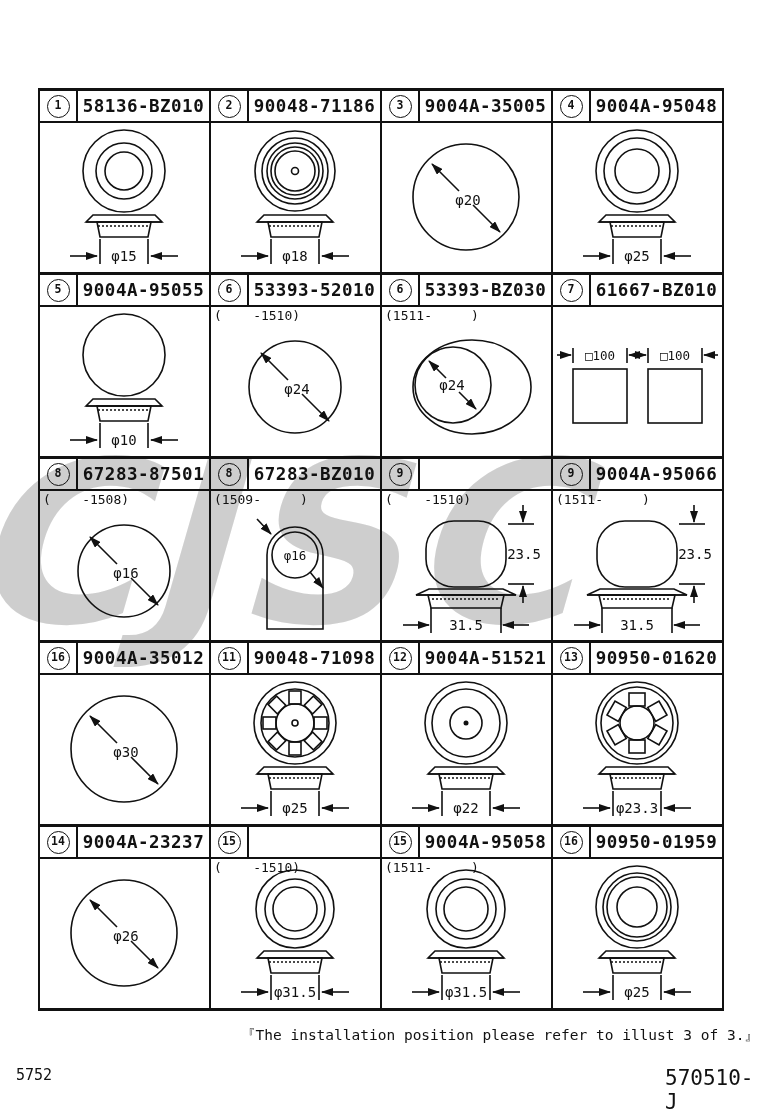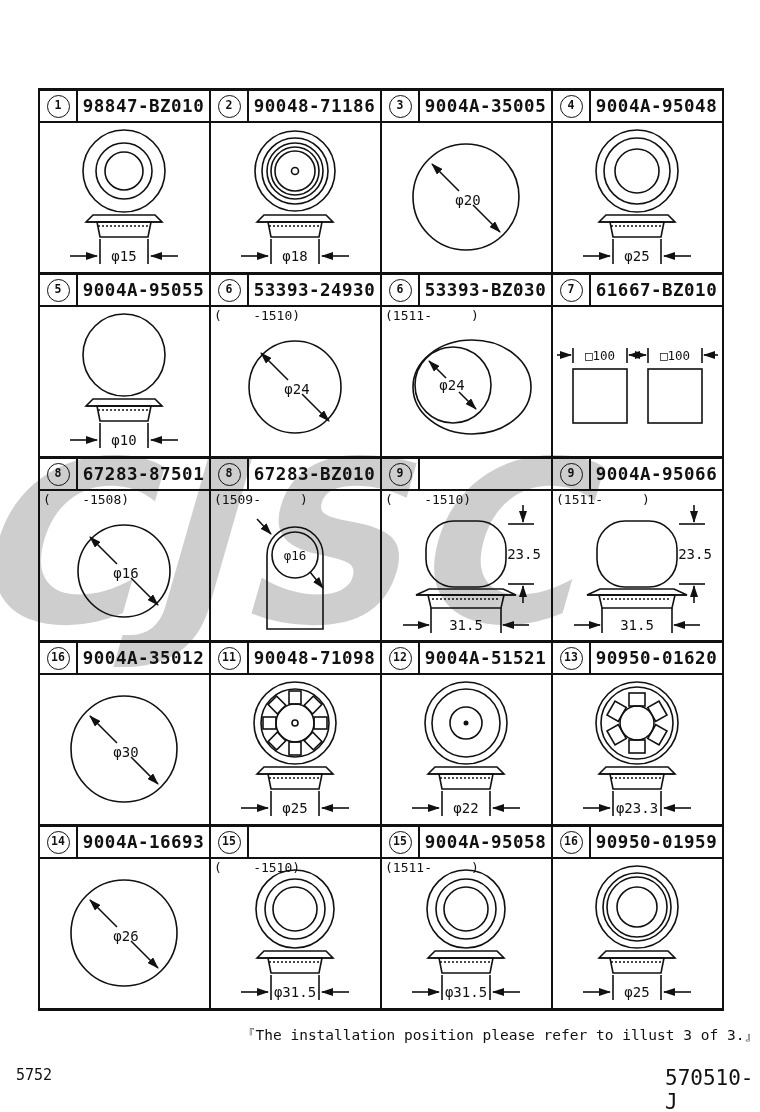--- a/index.html
+++ b/index.html
@@ -77,21 +77,21 @@
 
 <div class="watermark">CJSC</div>
 
 <div class="ptable">
 
   <div class="cell">
     <div class="hdr">
       <span class="nb">
           <span class="circ">1</span>
         </span>
-      <span class="pn">98847-BZ010</span>
+      <span class="pn">58136-BZ010</span>
     </div>
     <div class="bd">
       <svg class="d" width="169" height="149" viewBox="0 0 169 149">
         <circle cx="84" cy="48" r="41"></circle>
           <circle cx="84" cy="48" r="28"></circle>
           <circle cx="84" cy="48" r="19"></circle>
         <use href="#cap"></use>
           <use href="#dimb"></use>
         <text x="84" y="138">φ15</text>
       </svg>
@@ -170,21 +170,21 @@
         <text x="84" y="138">φ10</text>
       </svg>
     </div>
   </div>
 
   <div class="cell">
     <div class="hdr">
       <span class="nb">
           <span class="circ">6</span>
         </span>
-      <span class="pn">53393-24930</span>
+      <span class="pn">53393-52010</span>
     </div>
     <div class="bd">
       <div class="dn">(    -1510)</div>
       <svg class="d" width="169" height="149" viewBox="0 0 169 149">
         <circle cx="84" cy="80" r="46"></circle>
           <use href="#darr" transform="translate(0,5)"></use>
         <text x="86" y="87">φ24</text>
       </svg>
     </div>
   </div>
@@ -417,21 +417,21 @@
         <text x="84" y="138">φ23.3</text>
       </svg>
     </div>
   </div>
 
   <div class="cell">
     <div class="hdr">
       <span class="nb">
           <span class="circ">14</span>
         </span>
-      <span class="pn">9004A-16693</span>
+      <span class="pn">9004A-23237</span>
     </div>
     <div class="bd">
       <svg class="d" width="169" height="149" viewBox="0 0 169 149">
         <circle cx="84" cy="74" r="53"></circle>
           <use href="#darr"></use>
         <text x="86" y="82">φ26</text>
       </svg>
     </div>
   </div>
 

